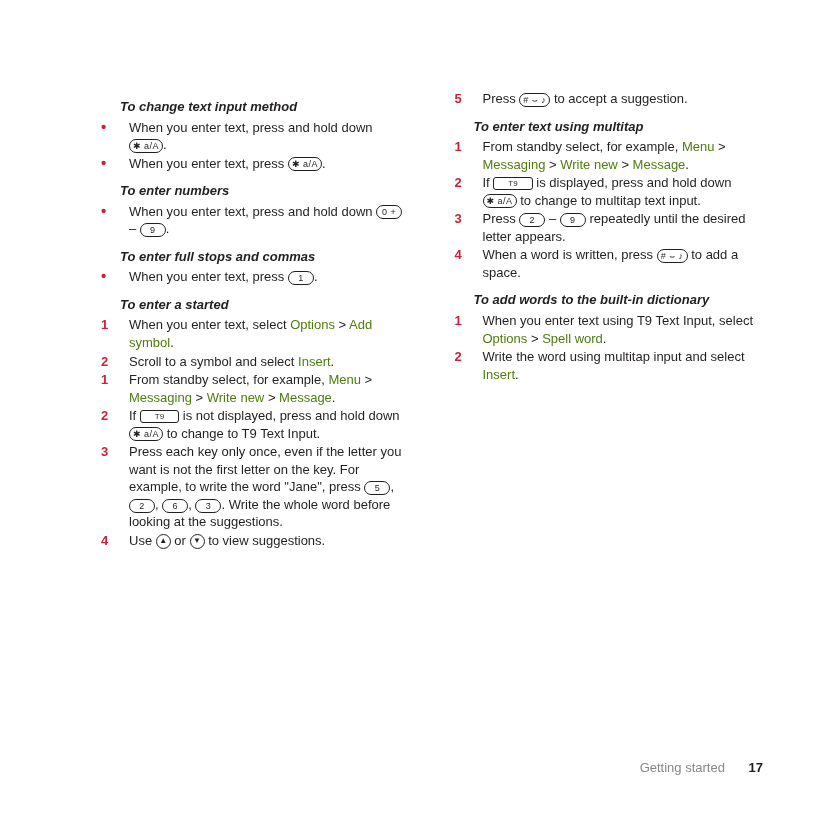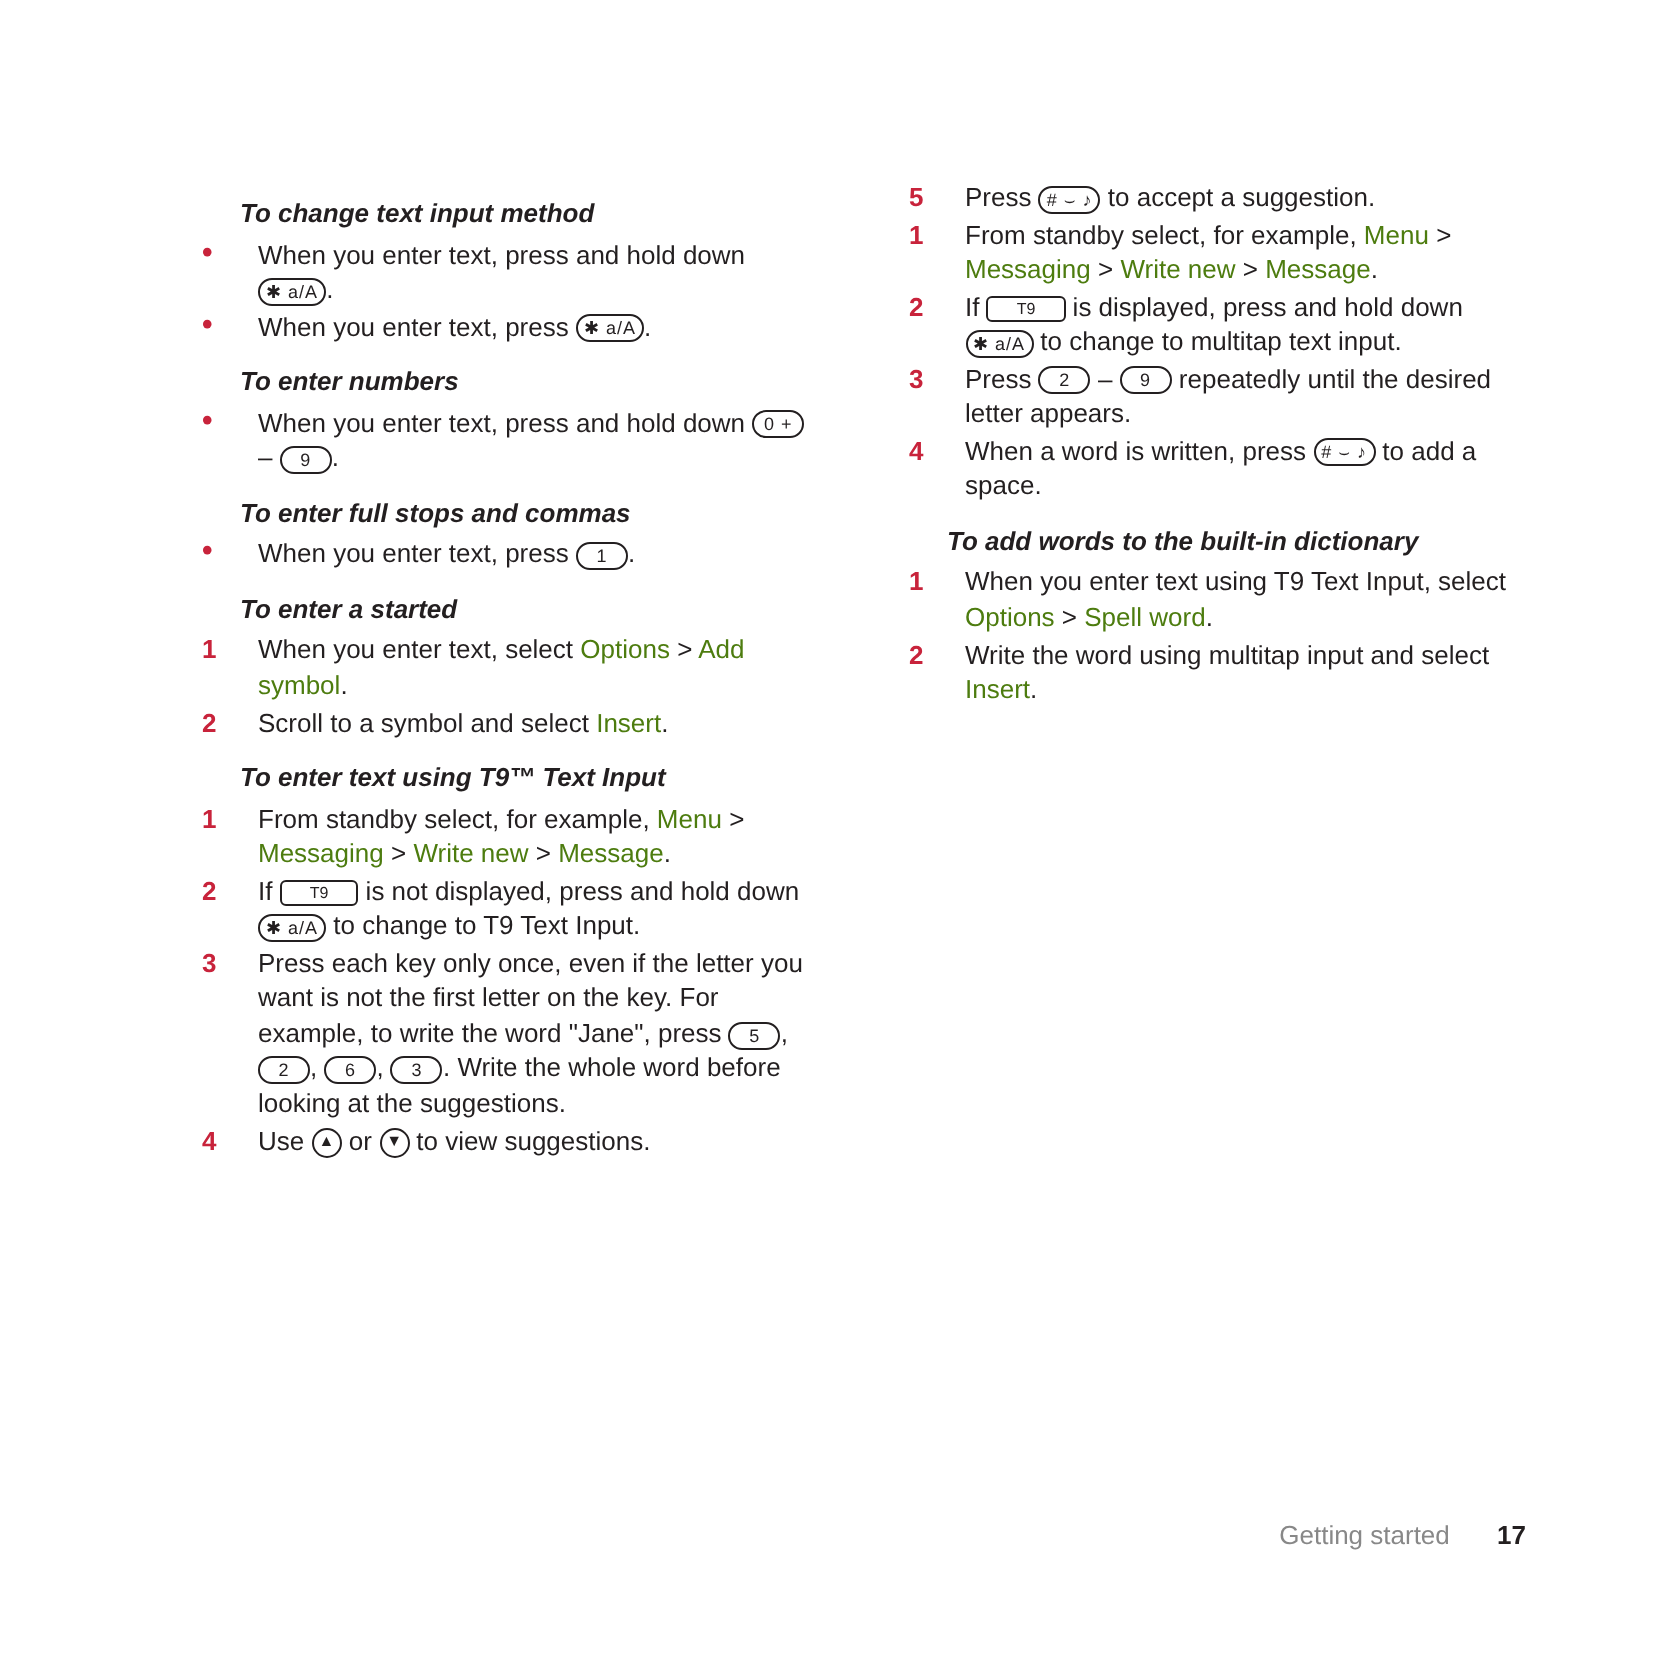--- a/index.html
+++ b/index.html
@@ -154,21 +154,20 @@
         <span>When you enter text, select </span><span class="red">Options</span><span> &gt; </span><span class="red">Add symbol</span><span>.</span>
       </div>
     </div>
     <div class="step">
       <div class="step-num">2</div>
       <div class="step-body">
         <span>Scroll to a symbol and select </span><span class="red">Insert</span><span>.</span>
       </div>
     </div>
 
-    <h4 class="section-title">To enter text using T9™ Text Input</h4>
     <div class="step">
       <div class="step-num">1</div>
       <div class="step-body">
         <span>From standby select, for example, </span><span class="red">Menu</span><span> &gt; </span><span class="red">Messaging</span><span> &gt; </span><span class="red">Write new</span><span> &gt; </span><span class="red">Message</span><span>.</span>
       </div>
     </div>
     <div class="step">
       <div class="step-num">2</div>
       <div class="step-body">
         <span>If </span><span class="t9">T9</span><span> is not displayed, press and hold down </span><span class="key">✱ a/A</span><span> to change to T9 Text Input.</span>
@@ -191,20 +190,21 @@
 
   <div class="column">
 
     <div class="step" style="margin-top:2px">
       <div class="step-num">5</div>
       <div class="step-body">
         <span>Press </span><span class="key"># ⌣ ♪</span><span> to accept a suggestion.</span>
       </div>
     </div>
 
+    <h4 class="section-title">To enter text using multitap</h4>
     <div class="step">
       <div class="step-num">1</div>
       <div class="step-body">
         <span>From standby select, for example, </span><span class="red">Menu</span><span> &gt; </span><span class="red">Messaging</span><span> &gt; </span><span class="red">Write new</span><span> &gt; </span><span class="red">Message</span><span>.</span>
       </div>
     </div>
     <div class="step">
       <div class="step-num">2</div>
       <div class="step-body">
         <span>If </span><span class="t9">T9</span><span> is displayed, press and hold down </span><span class="key">✱ a/A</span><span> to change to multitap text input.</span>

